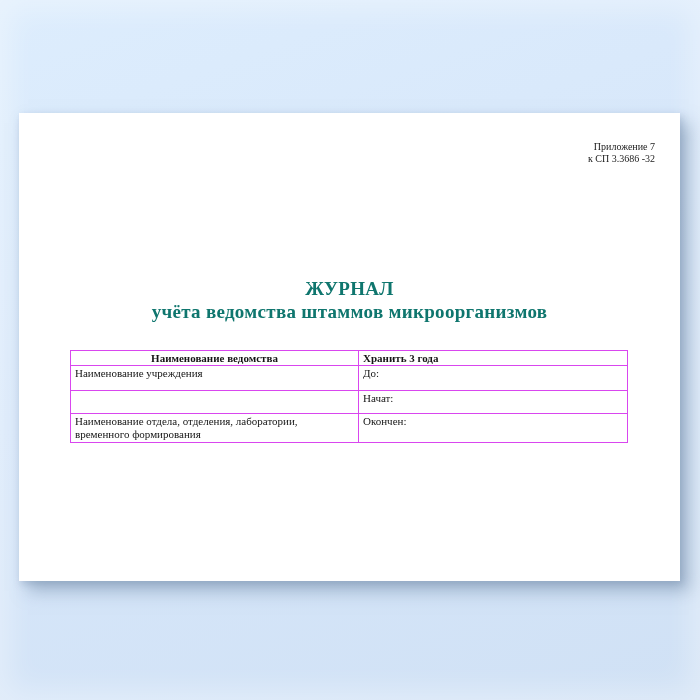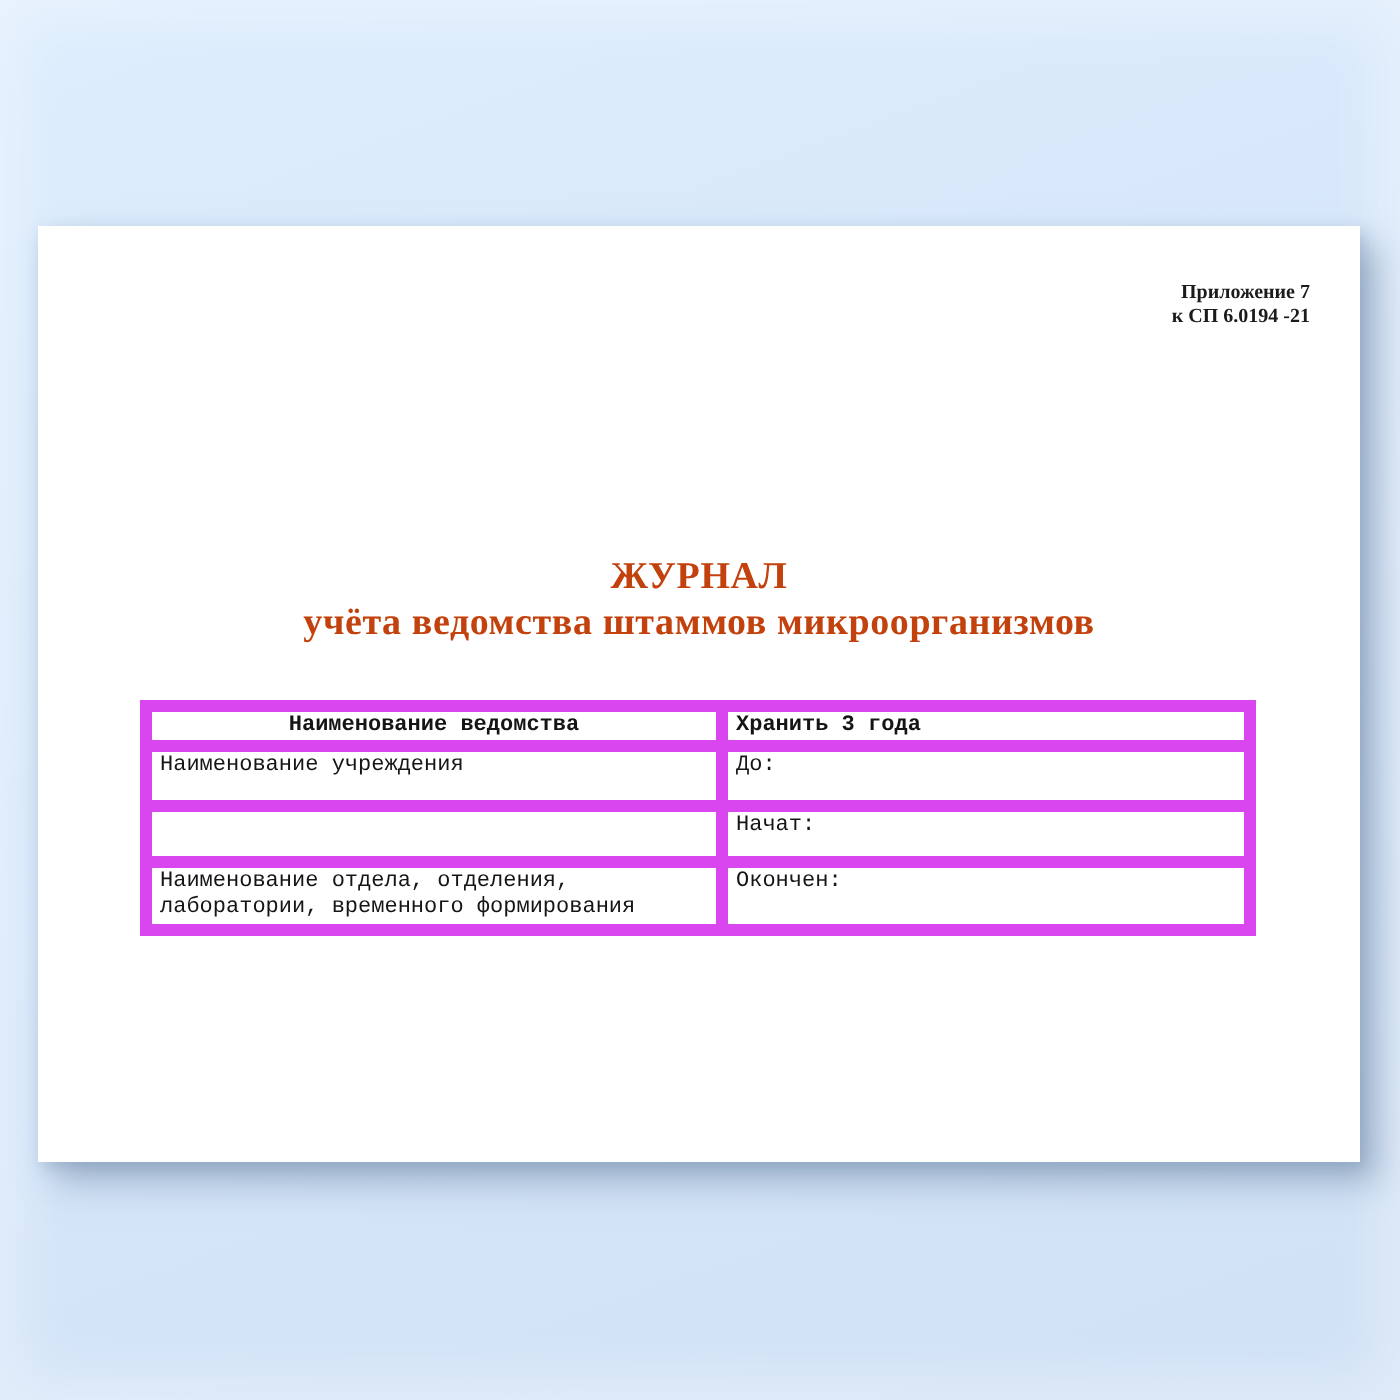--- a/index.html
+++ b/index.html
@@ -30,72 +30,70 @@
                 2px 3px 7px rgba(108,134,164,0.30);
   }
   .annotation {
     position: absolute;
     top: 28px;
     right: 25px;
     text-align: right;
     font-size: 10px;
     line-height: 12px;
     color: #1b1b1b;
-    font-weight: bold;
   }
   .title-block {
     position: absolute;
     top: 164px;
     left: 0;
     width: 100%;
     text-align: center;
     font-weight: bold;
-    color: #c2410c;
+    color: #0f766e;
   }
   .title-line {
     font-size: 19px;
     line-height: 23px;
     letter-spacing: 0.3px;
   }
   .form-table {
     position: absolute;
     left: 51px;
     top: 237px;
     width: 558px;
     border-collapse: collapse;
     table-layout: fixed;
     font-size: 11px;
     line-height: 13px;
     color: #151515;
   }
   .form-table td {
-    border: 6px solid #d946ef;
+    border: 1px solid #d946ef;
     vertical-align: top;
     padding: 1px 4px 0 4px;
     overflow: hidden;
-    font-family: Liberation Mono, monospace;
   }
   .col-left  { width: 288px; }
   .h-r1 td { height: 13px; }
   .h-r2 td { height: 23px; margin-left: 35px; }
   .h-r3 td { height: 21px; }
   .h-r4 td { height: 27px; }
   .h-r5 td { height: 26px; }
   .bold   { font-weight: bold; }
   .center { text-align: center; }
 </style>
 </head>
 <body>
 
 <div class="backdrop">
   <div class="page">
 
     <div class="annotation">
       <div>Приложение 7</div>
-      <div>к СП 6.0194 -21</div>
+      <div>к СП 3.3686 -32</div>
     </div>
 
     <div class="title-block">
       <div class="title-line">ЖУРНАЛ</div>
       <div class="title-line">учёта ведомства штаммов микроорганизмов</div>
     </div>
 
     <table class="form-table">
       <colgroup>
         <col class="col-left">

